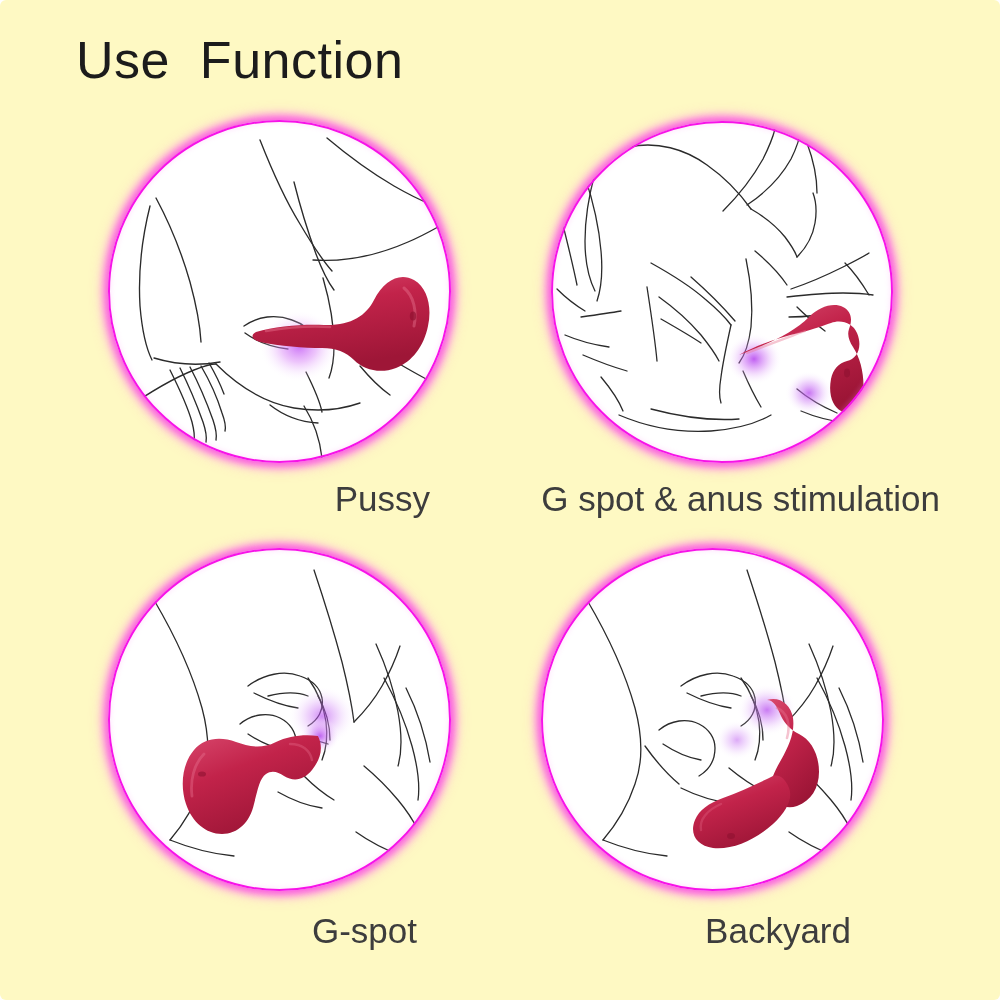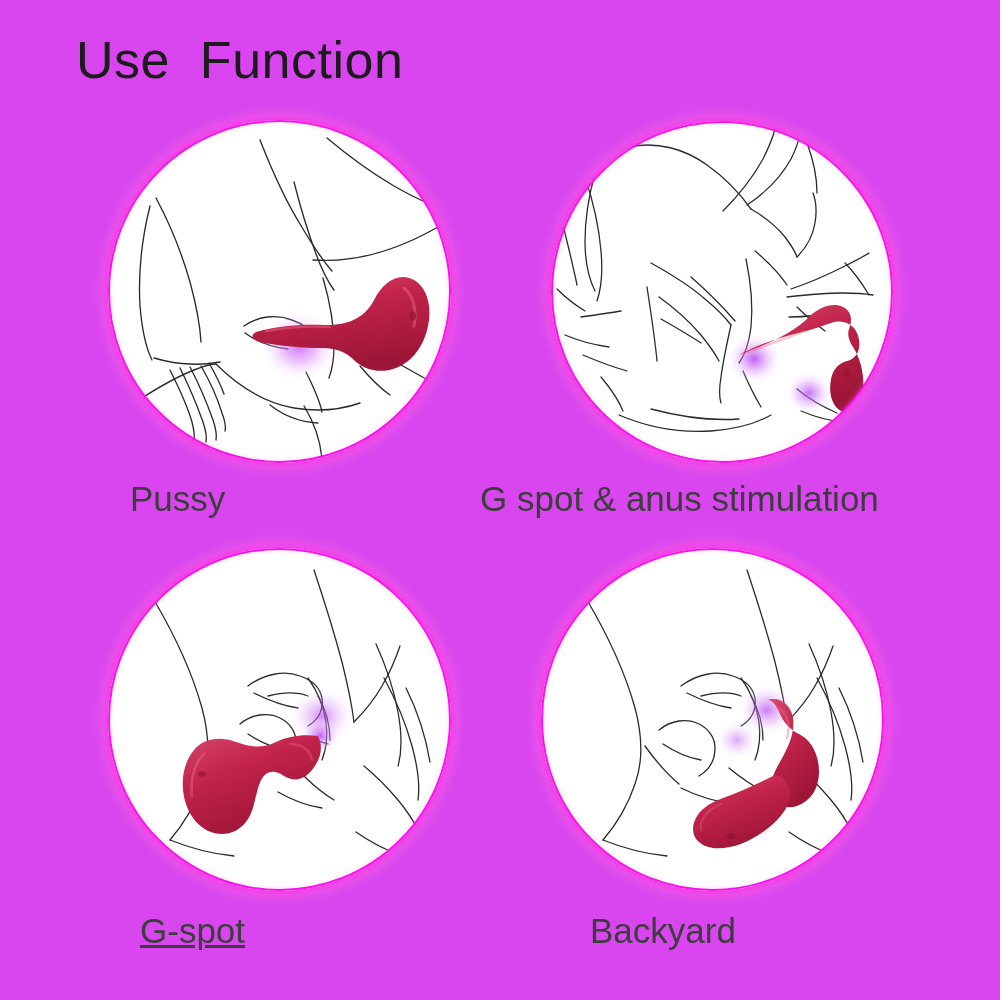--- a/index.html
+++ b/index.html
@@ -5,21 +5,22 @@
   * { box-sizing: border-box; margin: 0; padding: 0; }
   html, body {
     width: 1000px; height: 1000px;
     background: #ffffff;
     font-family: "Liberation Sans", sans-serif;
     overflow: hidden;
   }
   #page {
     position: relative;
     width: 1000px; height: 1000px;
-    background: #d946ef;
+    background: #fef9c3;
+    border-radius: 6px;
   }
 
   
   #page-title {
     position: absolute;
     left: 76px; top: 34px;
     font-size: 52px;
     line-height: 1;
     font-weight: 400;
     color: #1c1c1c;
@@ -68,21 +69,21 @@
     position: absolute;
     inset: 0;
     border-radius: 50%;
     overflow: hidden;
   }
   .clip svg { display: block; width: 100%; height: 100%; }
 
   
   .caption {
     position: absolute;
-    text-align: left;
+    text-align: right;
     font-size: 35px;
     line-height: 1;
     color: #3d3d3d;
     white-space: nowrap;
   }
 </style>
 </head>
 <body>
 
 <div id="page">
@@ -310,21 +311,21 @@
                      C186 234, 196 232, 204 222
                      C212 212, 216 200, 210 188 Z" fill="url(#dev3)"></path>
             <path d="M96 206 C86 216, 82 232, 84 248" stroke="#e8708f" stroke-width="2.8" stroke-linecap="round" fill="none" opacity="0.42"></path>
             <path d="M182 196 C194 196, 202 202, 204 212" stroke="#e8708f" stroke-width="2.4" stroke-linecap="round" fill="none" opacity="0.35"></path>
             <ellipse cx="94" cy="226" rx="4" ry="2.6" fill="#8d1130" opacity="0.6"></ellipse>
           </g>
         </svg>
       </div>
       <div class="circle-ring"></div>
     </div>
-    <div class="caption" style="left:140px; top:913px; width:300px;text-decoration:underline;">G-spot</div>
+    <div class="caption" style="left:117px; top:913px; width:300px;">G-spot</div>
   </div>
 
   <div class="panel">
     <div class="circle-wrap" style="left:541px; top:548px; width:343px; height:343px;">
       <div class="clip">
         <svg viewBox="0 0 343 343" xmlns="http://www.w3.org/2000/svg">
           <defs>
             <radialGradient id="glow4" cx="50%" cy="50%" r="50%">
               <stop offset="0%" stop-color="#bb57f0" stop-opacity="0.78"></stop>
               <stop offset="48%" stop-color="#d187f6" stop-opacity="0.36"></stop>
@@ -385,16 +386,16 @@
                      C246 263, 252 250, 248 240
                      C244 230, 238 226, 232 228 Z" fill="url(#dev4)"></path>
             <path d="M236 160 C246 164, 250 176, 246 190" stroke="#e8708f" stroke-width="2.6" stroke-linecap="round" fill="none" opacity="0.42"></path>
             <path d="M180 256 C166 262, 158 272, 160 282" stroke="#e8708f" stroke-width="2.4" stroke-linecap="round" fill="none" opacity="0.3"></path>
             <ellipse cx="190" cy="288" rx="4" ry="3" fill="#8d1130" opacity="0.6"></ellipse>
           </g>
         </svg>
       </div>
       <div class="circle-ring"></div>
     </div>
-    <div class="caption" style="left:590px; top:913px; width:300px;">Backyard</div>
+    <div class="caption" style="left:551px; top:913px; width:300px;">Backyard</div>
   </div>
 
 </div>
 
 </body></html>

